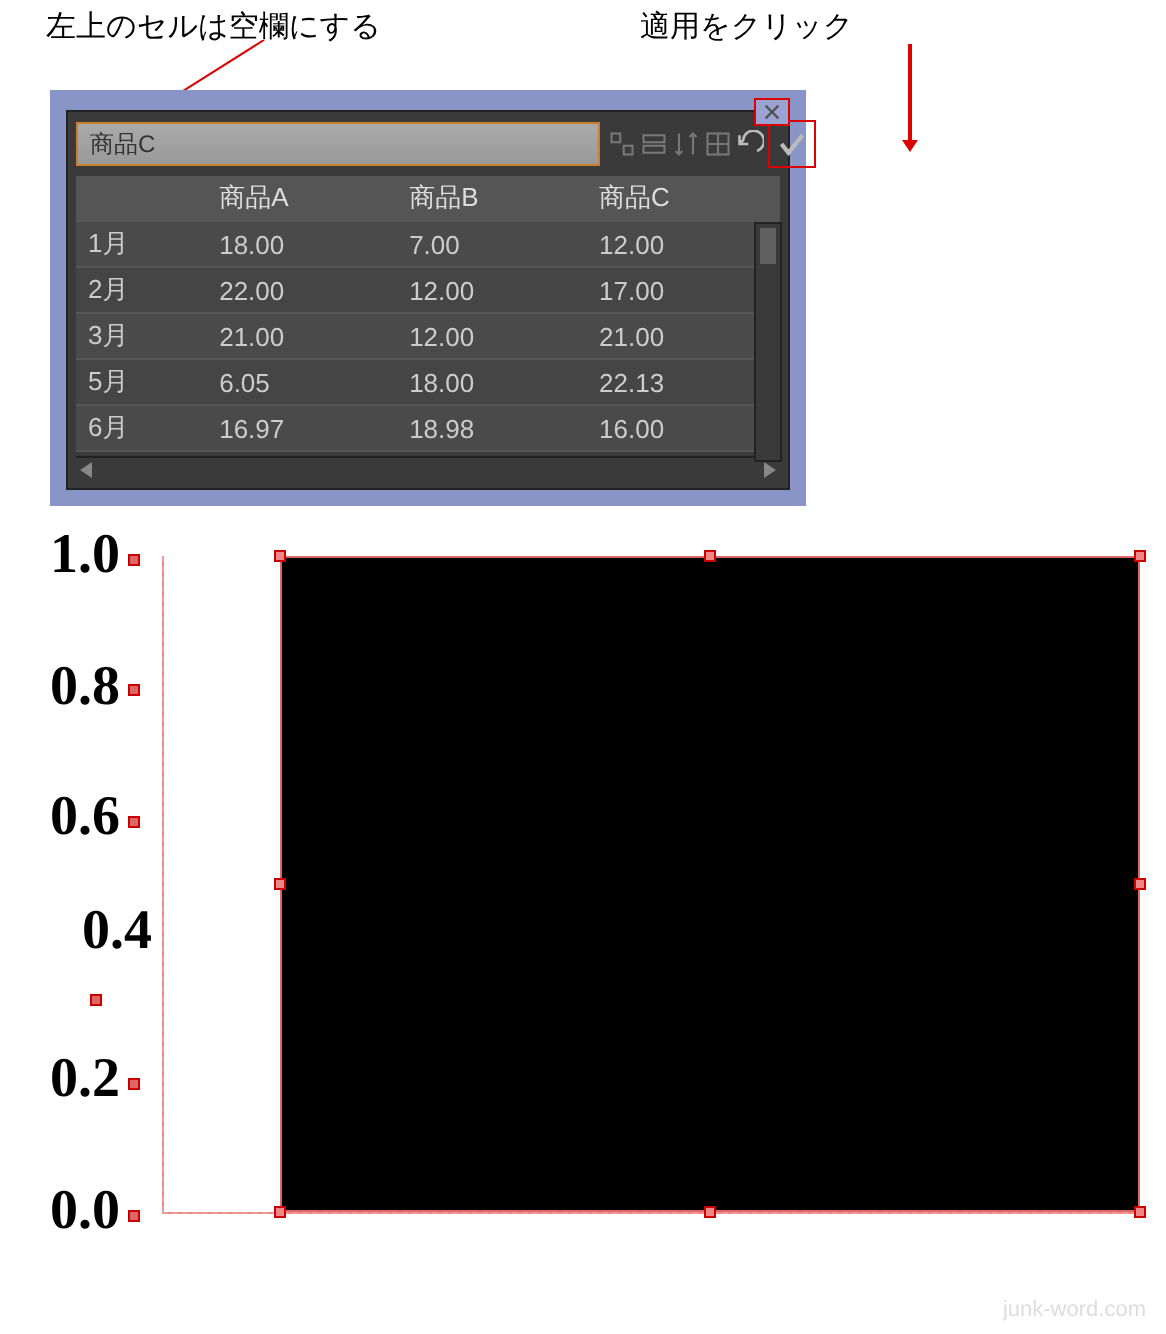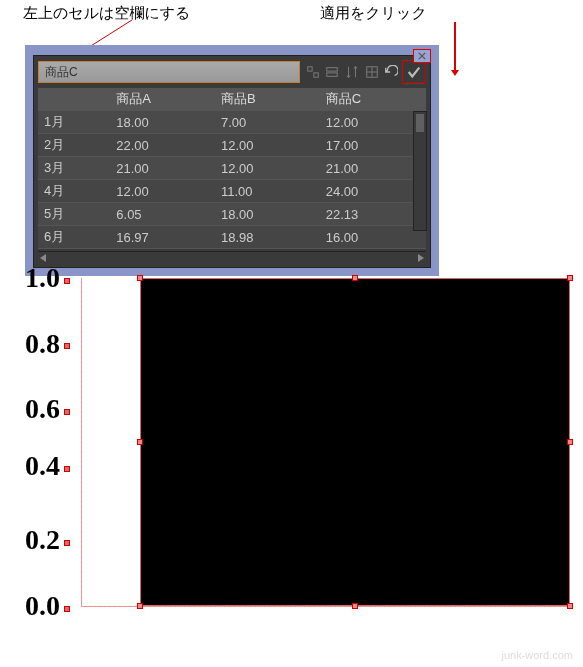--- a/index.html
+++ b/index.html
@@ -31,21 +31,21 @@
     bottom: -4px; left: -3px;
     border-left: 4px solid transparent;
     border-right: 4px solid transparent;
     border-top: 6px solid #d00;
   }
 
   
   .panel-wrap {
     position: absolute;
     left: 25px; top: 45px;
-    width: 414px;
+    width: 378px;
     background: #8a95c7;
     padding: 10px 8px 8px 8px;
   }
   .close-btn {
     position: absolute;
     top: 4px; right: 8px;
     width: 18px; height: 14px;
     border: 1px solid #d00;
     background: #9aa4d2;
     display: flex; align-items: center; justify-content: center;
@@ -274,26 +274,20 @@
             <td>12.00</td>
             <td>17.00</td>
           </tr>
           <tr>
             <td>3月</td>
             <td>21.00</td>
             <td>12.00</td>
             <td>21.00</td>
           </tr>
           <tr>
-            <td>4月</td>
-            <td>12.00</td>
-            <td>11.00</td>
-            <td>24.00</td>
-          </tr>
-          <tr>
             <td>5月</td>
             <td>6.05</td>
             <td>18.00</td>
             <td>22.13</td>
           </tr>
           <tr>
             <td>6月</td>
             <td>16.97</td>
             <td>18.98</td>
             <td>16.00</td>
@@ -304,21 +298,21 @@
   </div>
   <div class="scroll-v"></div>
 </div>
 
 <div class="chart-area">
   <div class="axis-line-v"></div>
   <div class="axis-line-h"></div>
   <div class="y-axis" id="yaxis">
       <div class="y-tick" style="top: 338px;">0.0<span class="sq"></span></div>
       <div class="y-tick" style="top: 272.4px;">0.2<span class="sq"></span></div>
-      <div class="y-tick" style="top: 198px;">0.4<span class="sq"></span></div>
+      <div class="y-tick" style="top: 214px; margin-left: 16px;">0.4<span class="sq"></span></div>
       <div class="y-tick" style="top: 141.2px;">0.6<span class="sq"></span></div>
       <div class="y-tick" style="top: 75.6px;">0.8<span class="sq"></span></div>
       <div class="y-tick" style="top: 10px;">1.0<span class="sq"></span></div>
     </div>
   <div class="plot-box">
     <span class="corner c1"></span>
     <span class="corner c2"></span>
     <span class="corner c3"></span>
     <span class="corner c4"></span>
     <span class="corner m1"></span>

